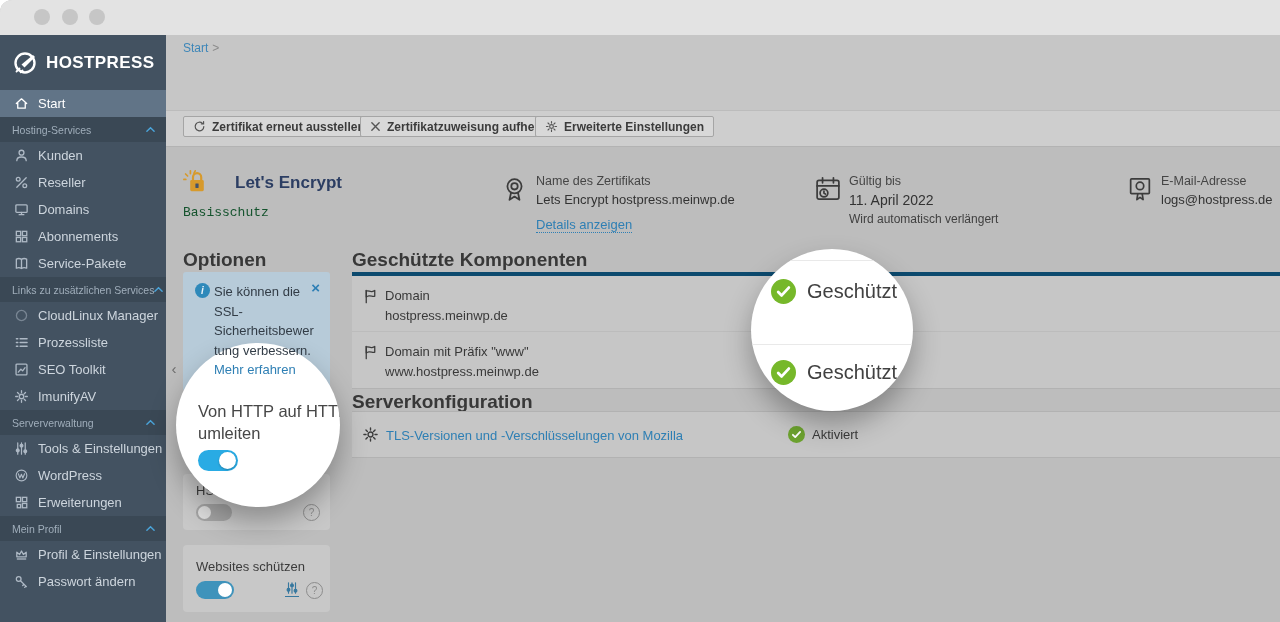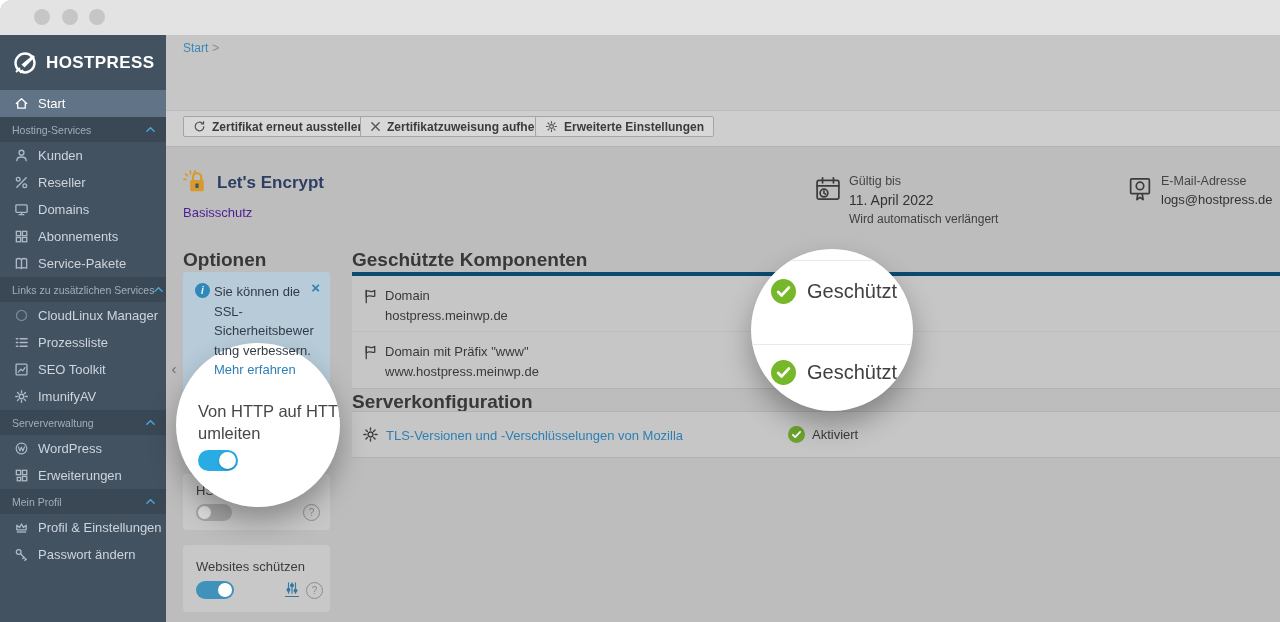--- a/index.html
+++ b/index.html
@@ -27,23 +27,23 @@
   .zone-head{position:absolute;left:166px;top:35px;right:0;height:75px;background:#c6c6c6;}
   .zone-toolbar{position:absolute;left:166px;top:110px;right:0;height:37px;background:#cecece;border-top:1px solid #bcbcbc;border-bottom:1px solid #b3b3b3;box-sizing:border-box;}
   .breadcrumb{position:absolute;left:183px;top:41px;font-size:12px;color:#3d86b8;cursor:pointer;}
   .breadcrumb .arrow{color:#8a8a8a;margin-left:4px;cursor:default;}
   .page-title{position:absolute;left:183px;top:58px;font-size:26px;color:#3b3b3b;white-space:nowrap;}
   .page-title .dom{color:#4289bd;}
   .btn{position:absolute;top:116px;height:21px;background:#d8d8d8;border:1px solid #a5a5a5;border-radius:2px;font-size:12px;font-weight:bold;color:#3b3b3b;display:flex;align-items:center;gap:6px;padding:0 9px;box-sizing:border-box;white-space:nowrap;cursor:pointer;}
   .btn .ico{color:#555;}
 
   
-  .le-wrap{position:absolute;left:183px;top:169px;display:flex;align-items:center;gap:5px;}
+  .le-wrap{position:absolute;left:183px;top:169px;display:flex;align-items:center;gap:23px;}
   .le-name{font-size:17px;font-weight:bold;color:#2c3e63;}
-  .le-plan{position:absolute;left:183px;top:205px;font-size:13px;color:#4c1d95;}
+  .le-plan{position:absolute;left:183px;top:205px;font-size:13px;color:#14532d;font-family:Liberation Mono, monospace;}
   .iblock{position:absolute;display:flex;gap:7px;}
   .iblock .ico{color:#3c3c3c;margin-top:1px;}
   .iblock .lbl{font-size:12.5px;color:#454545;}
   .iblock .val{font-size:13px;color:#333;margin-top:4px;}
   .iblock .val-lg{font-size:14px;color:#333;margin-top:4px;}
   .iblock .note{font-size:12px;color:#404040;margin-top:4px;}
   .iblock .dlink{display:inline-block;font-size:13px;color:#2e7fb4;margin-top:10px;border-bottom:1px dotted #2e7fb4;cursor:pointer;}
 
   
   .col-title{position:absolute;font-size:19px;font-weight:bold;color:#383838;}
@@ -187,20 +187,29 @@
     </div>
 
     <div class="s-section">
       <span>Serververwaltung</span>
       <svg class="chev" width="9" height="7" viewBox="0 0 10 7" fill="none" stroke="currentColor" stroke-width="1.6" stroke-linecap="round">
           <path d="M1 5.5 5 1.5 9 5.5"></path>
         </svg>
     </div>
 
     <div class="s-item">
+      <svg class="ico" width="15" height="15" viewBox="0 0 16 16" fill="none" stroke="currentColor" stroke-width="1.3" stroke-linecap="round">
+          <path d="M4 2v12M8 2v12M12 2v12"></path>
+          <circle cx="4" cy="10" r="1.5" fill="currentColor"></circle>
+          <circle cx="8" cy="5" r="1.5" fill="currentColor"></circle>
+          <circle cx="12" cy="11" r="1.5" fill="currentColor"></circle>
+        </svg>
+      <span>Tools &amp; Einstellungen</span>
+    </div>
+    <div class="s-item">
       <svg class="ico" width="15" height="15" viewBox="0 0 16 16" fill="none" stroke="currentColor" stroke-width="1.2" stroke-linecap="round" stroke-linejoin="round">
           <circle cx="8" cy="8" r="5.7"></circle>
           <path d="M4.7 6.2 6.2 10.6 7.9 6.7 9.4 10.6 11.3 6.2"></path>
         </svg>
       <span>WordPress</span>
     </div>
     <div class="s-item">
       <svg class="ico" width="15" height="15" viewBox="0 0 16 16" fill="none" stroke="currentColor" stroke-width="1.4">
           <rect x="2.5" y="2.5" width="4.6" height="4.6"></rect>
           <rect x="9" y="2.5" width="4.6" height="4.6"></rect>
@@ -267,20 +276,32 @@
     <svg width="29" height="27" viewBox="0 0 29 27" fill="none">
       <path d="M4.6 7 2.6 5M7.4 4.6V1.8M2.8 10.4H.9M11 4.2l1.2-2.4" stroke="#d79a2c" stroke-width="1.7" stroke-linecap="round"></path>
       <path d="M10 11V8.3a4.1 4.1 0 0 1 8.2 0V11" stroke="#d79a2c" stroke-width="2.2"></path>
       <rect x="7.2" y="11" width="13.6" height="11.2" rx="1.4" fill="#d79a2c"></rect>
       <rect x="12.4" y="14.4" width="3.2" height="4.6" rx="0.4" fill="#43536b"></rect>
     </svg>
     <span class="le-name">Let's Encrypt</span>
   </div>
   <div class="le-plan">Basisschutz</div>
 
+  <div class="iblock" style="left:500px;top:174px;">
+    <svg class="ico" width="29" height="29" viewBox="0 0 18 18" fill="none" stroke="currentColor" stroke-width="1.1" stroke-linejoin="round">
+        <circle cx="9" cy="7" r="4.4"></circle>
+        <circle cx="9" cy="7" r="2"></circle>
+        <path d="M6.9 10.7 5.9 15.4l3.1-2 3.1 2-1-4.7"></path>
+      </svg>
+    <div>
+      <div class="lbl">Name des Zertifikats</div>
+      <div class="val">Lets Encrypt hostpress.meinwp.de</div>
+      <span class="dlink">Details anzeigen</span>
+    </div>
+  </div>
 
   <div class="iblock" style="left:814px;top:174px;">
     <svg class="ico" width="28" height="28" viewBox="0 0 18 18" fill="none" stroke="currentColor" stroke-width="1.1" stroke-linecap="round">
         <rect x="2" y="3.5" width="14" height="12" rx="1.2"></rect>
         <path d="M5.5 1.8v3.2M12.5 1.8v3.2M2 7h14"></path>
         <circle cx="6.4" cy="11.6" r="2.5"></circle>
         <path d="M6.4 10.3v1.3l1 .7"></path>
       </svg>
     <div>
       <div class="lbl">Gültig bis</div>

